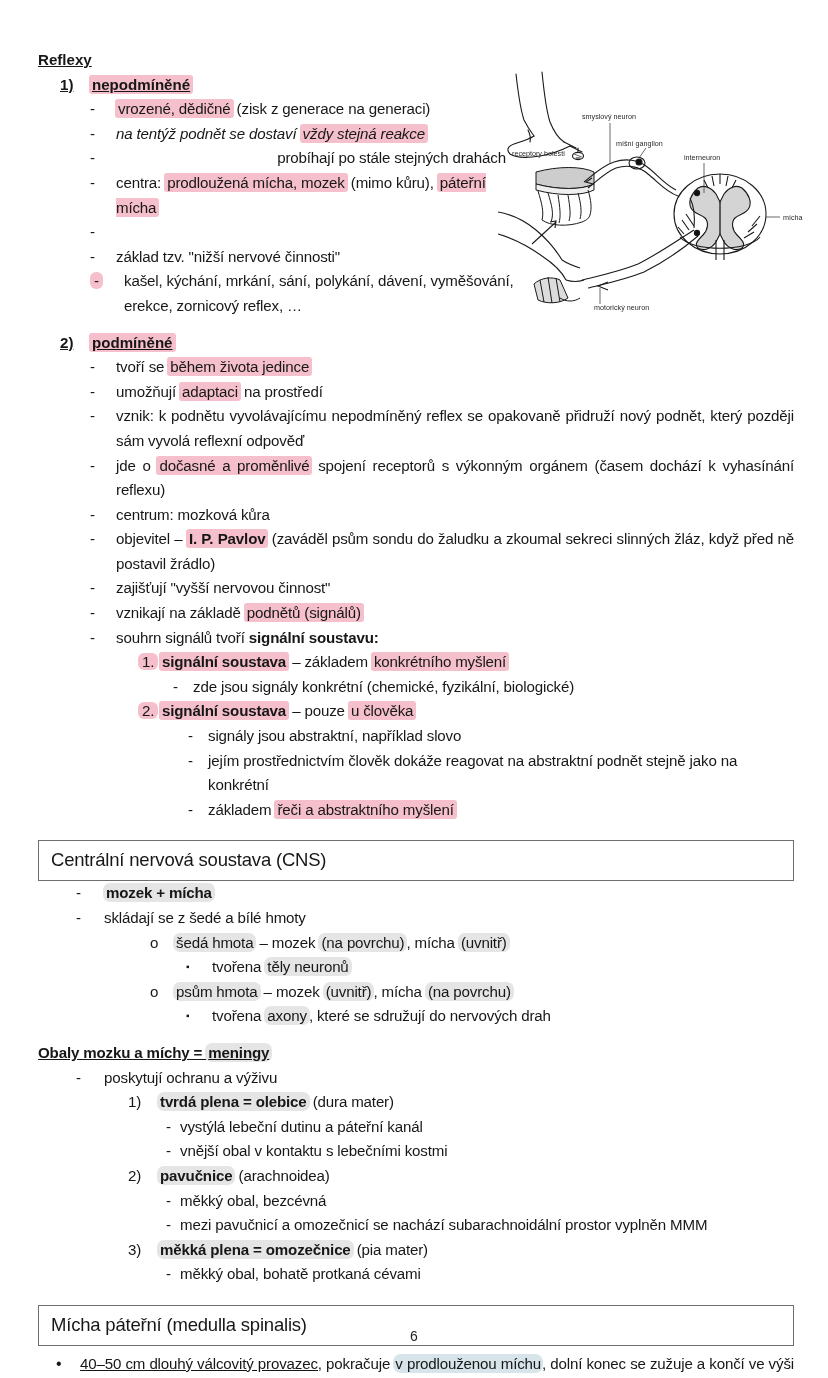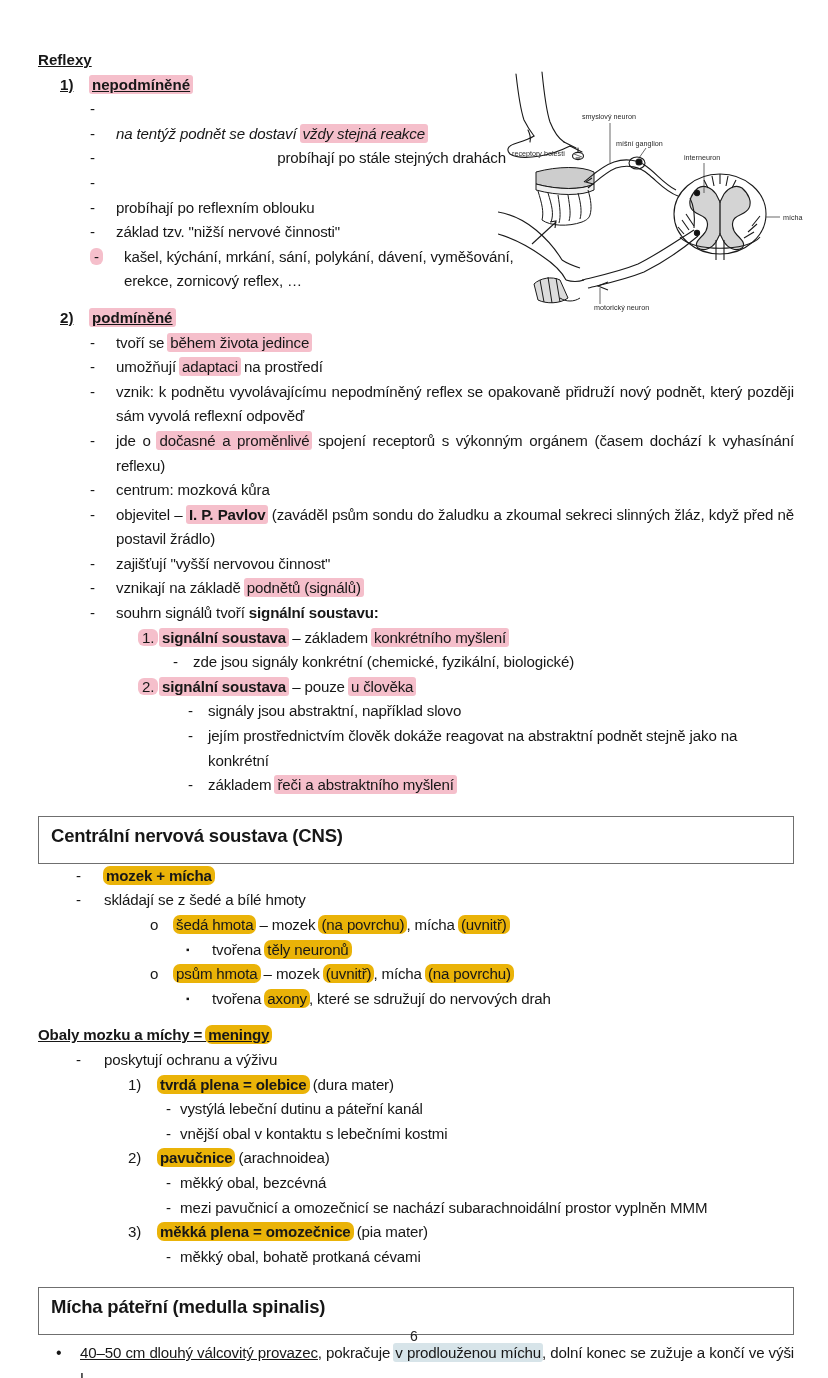--- a/index.html
+++ b/index.html
@@ -31,22 +31,22 @@
   }
   .hd {
     font-weight: bold;
     font-size: 15.1px;
     line-height: 24.6px;
     text-decoration: underline;
   }
 
   
   .hl-pink  { background: #f5bfcb; border-radius: 3px; padding: 1px 3px; margin: 0 -1px; }
-  .hl-olive { background: #eab308; border-radius: 7px; padding: 1px 3px; margin: 0 -1px; }
-  .hl-blue  { background: #d7e4e9; border-radius: 3px; padding: 1px 2px; margin: 4px -1px; }
+  .hl-olive { background: #e5e5e5; border-radius: 7px; padding: 1px 3px; margin: 0 -1px; }
+  .hl-blue  { background: #d7e4e9; border-radius: 8px; padding: 1px 2px; margin: 4px -1px; }
 
   
   .row { display: flex; align-items: flex-start; }
   .mk  { flex: 0 0 auto; text-align: left; }
   .tx  { flex: 1 1 auto; }
 
   .lvl-num   { margin-left: 22px; }
   .lvl-dash  { margin-left: 52px; }
   .lvl-dash .mk { width: 26px; }
   .lvl-num .mk  { width: 30px; }
@@ -69,22 +69,22 @@
   .men-num .mk { width: 30px; }
   .men-sub { margin-left: 128px; }
   .men-sub .mk { width: 14px; }
 
   .dash-top { margin-left: 38px; }
   .dash-top .mk { width: 28px; }
 
   
   .sec-box {
     border: 1.4px solid #6f6f6f;
-    padding: 7px 12px 16px 12px;
-    font-weight: bold;
+    padding: 7px 12px 9px 12px;
+    font-weight: normal;
     font-size: 18.5px;
     line-height: 23px;
     letter-spacing: -0.2px;
   }
 
   
   .bul { margin-left: 18px; }
   .bul .mk { width: 24px; font-size: 16px; }
   .just { text-align: justify; }
 
@@ -220,35 +220,36 @@
 
   <div class="hd s1">Reflexy</div>
 
   <div id="reflex-groups">
       <div class="row hd lvl-num">
         <span class="mk">1)</span>
         <span class="tx"><span class="hl-pink"><b>nepodmíněné</b></span></span>
       </div>
       <div class="row ln lvl-dash">
         <span class="mk">-</span>
+        <span class="tx " style="max-width: 390px;"><span class="hl-pink">vrozené, dědičné</span><span> (zisk z generace na generaci)</span></span>
       </div>
       <div class="row ln lvl-dash">
         <span class="mk">-</span>
         <span class="tx " style="max-width: 390px; font-style: italic;"><span>na tentýž podnět se dostaví </span><span class="hl-pink">vždy stejná reakce</span></span>
       </div>
       <div class="row ln lvl-dash">
         <span class="mk">-</span>
         <span class="tx " style="max-width: 390px; text-align: right;"><span>probíhají po stále stejných drahách</span></span>
       </div>
       <div class="row ln lvl-dash">
         <span class="mk">-</span>
-      </div>
-      <div class="row ln lvl-dash">
-        <span class="mk">-</span>
-        <span class="tx " style="max-width: 390px;"><span>probíhají po reflexním oblouku</span></span>
+        <span class="tx " style="max-width: 390px;"><span>centra: </span><span class="hl-pink">prodloužená mícha, mozek</span><span> (mimo kůru), </span><span class="hl-pink">páteřní mícha</span></span>
+      </div>
+      <div class="row ln lvl-dash">
+        <span class="mk">-</span>
       </div>
       <div class="row ln lvl-dash">
         <span class="mk">-</span>
         <span class="tx " style="max-width: 390px;"><span>základ tzv. "nižší nervové činnosti"</span></span>
       </div>
       <div class="row ln lvl-dash">
         <span class="mk "><span class="mk-pink">-</span></span>
         <span class="tx " style="max-width: 390px; margin-left: 8px;"><span>kašel, kýchání, mrkání, sání, polykání, dávení, vyměšování, erekce, zornicový reflex, …</span></span>
       </div>
       <div class="row hd lvl-num" style="margin-top: 12px;">

